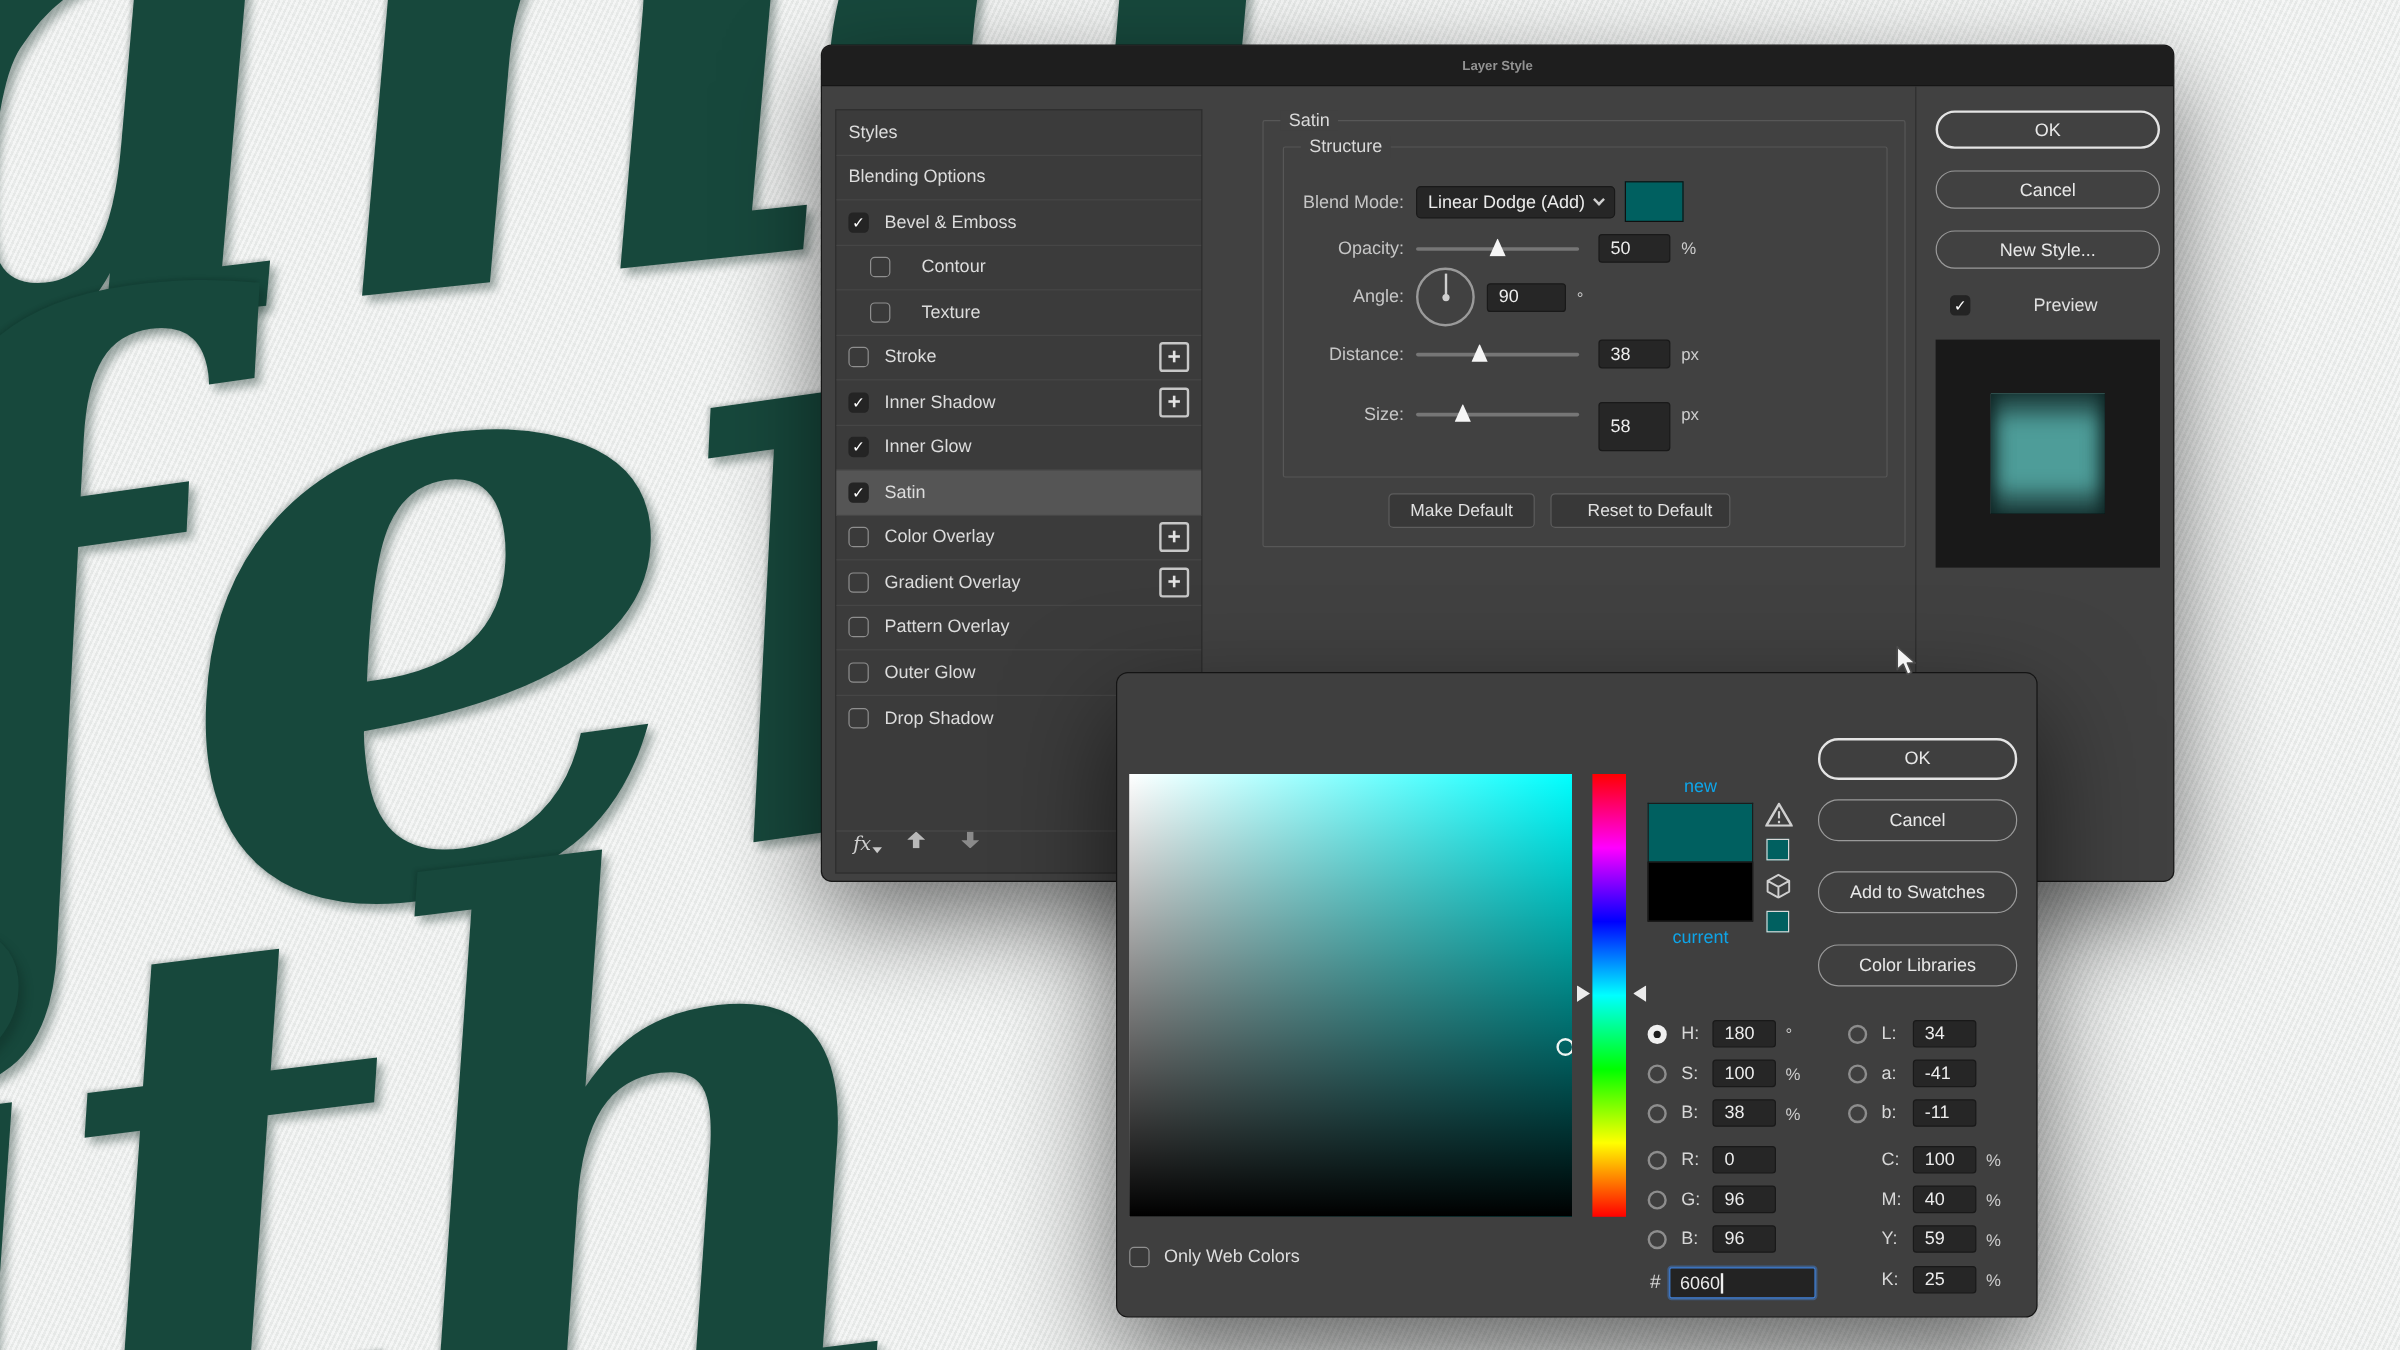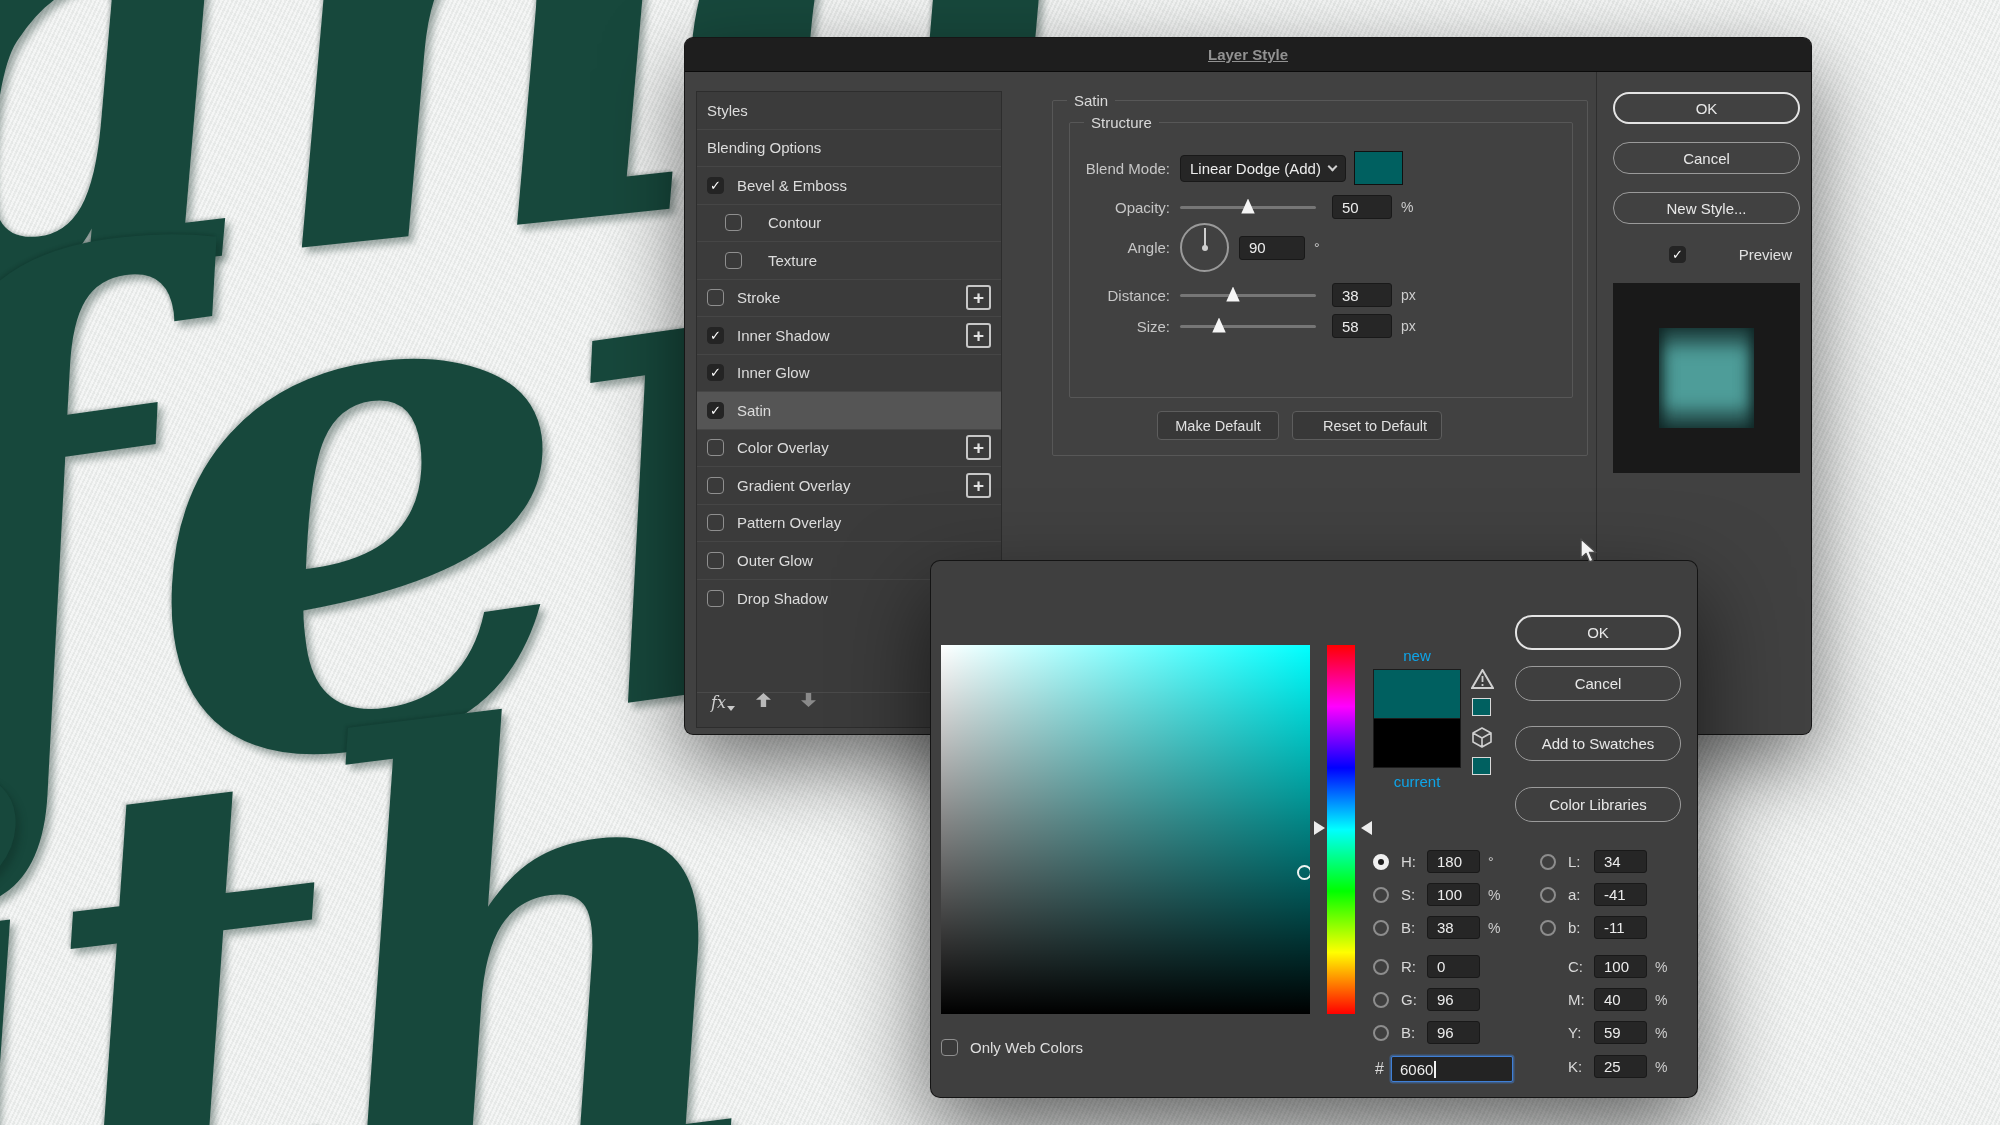--- a/index.html
+++ b/index.html
@@ -42,21 +42,21 @@
   .slider { position:relative; width:136px; height:3px; background:#767676; border-radius:2px; flex:none; }
   .thumb { position:absolute; top:-7px; width:16px; height:15px; background:#f5f5f5;
            clip-path:polygon(50% 0, 92% 100%, 8% 100%); filter:drop-shadow(0 1px 1px rgba(0,0,0,.5)); }
 
   
   .ls { position:absolute; left:685px; top:38px; width:1126px; height:696px; background:#414141;
         border-radius:8px; box-shadow:0 0 0 1px #161616, 0 30px 80px rgba(0,0,0,.55); }
   .ls-title { position:absolute; left:0; top:0; right:0; height:34px; background:#1e1e1e;
               border-radius:8px 8px 0 0; border-bottom:1px solid #0b0b0b;
               display:flex; align-items:center; justify-content:center;
-              color:#929292; font-size:15px; font-weight:bold;text-decoration:underline; }
+              color:#929292; font-size:11px; font-weight:bold; }
   .ls-divider { position:absolute; left:911px; top:34px; bottom:0; width:1px; background:#2e2e2e; }
 
   .sidebar { position:absolute; left:11px; top:53px; width:306px; height:637px;
              background:#3b3b3b; border:1px solid #2d2d2d; }
   .srow { height:37.5px; display:flex; align-items:center; padding:0 10px;
           border-bottom:1px solid #464646; color:#dcdcdc; font-size:15px; position:relative; }
   .srow.sel { background:#555555; }
   .srow .cb { margin-right:13px; }
   .srow.indent { padding-left:28px; }
   .splus { position:absolute; right:10px; width:25px; height:25px; border:2px solid #c7c7c7;
@@ -264,36 +264,36 @@
           </div>
           <div class="vbox" style="width:60px; height:24px; margin-left:16px;">38</div>
           <span class="unit" style="margin-left:9px;">px</span>
         </div>
 
         <div class="frow" style="left:4px; top:191px;">
           <span class="lbl">Size:</span>
           <div class="slider">
             <span class="thumb" style="left:31px;"></span>
           </div>
-          <div class="vbox" style="width:60px; height:24px; margin-left:16px;">58</div>
+          <div class="vbox" style="width:60px; height:41px; margin-left:16px;margin-top:21px;">58</div>
           <span class="unit" style="margin-left:9px;">px</span>
         </div>
 
       </div>
 
       <div class="frow" style="left:104px; top:310px; gap:13px;">
         <div class="rectbtn" style="width:122px;">Make Default</div>
         <div class="rectbtn" style="width:150px;padding-left:30px;">Reset to Default</div>
       </div>
     </div>
 
     <div class="pill primary" style="left:928px; top:54px; width:187px;">OK</div>
     <div class="pill" style="left:928px; top:104px; width:187px;">Cancel</div>
     <div class="pill" style="left:928px; top:154px; width:187px;">New Style...</div>
-    <div class="frow" style="left:984px; top:208px; gap:10px;">
+    <div class="frow" style="left:940px; top:208px; gap:10px;">
       <span class="cb checked"></span>
       <span class="lbl" style="color:#e0e0e0;">Preview</span>
     </div>
     <div class="preview-box">
       <div class="preview-chip"></div>
     </div>
   </section>
 
   <section class="cp">
 

